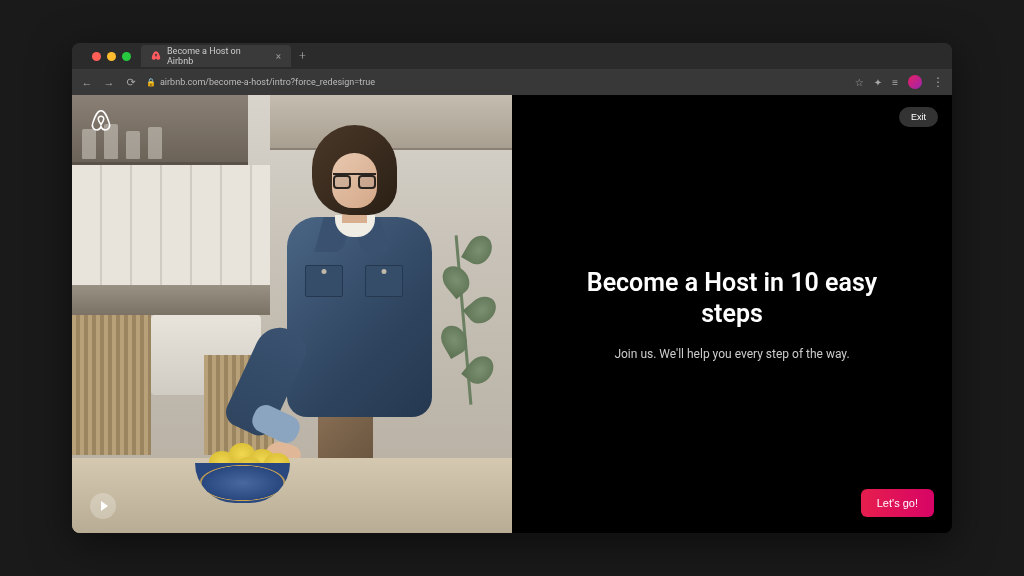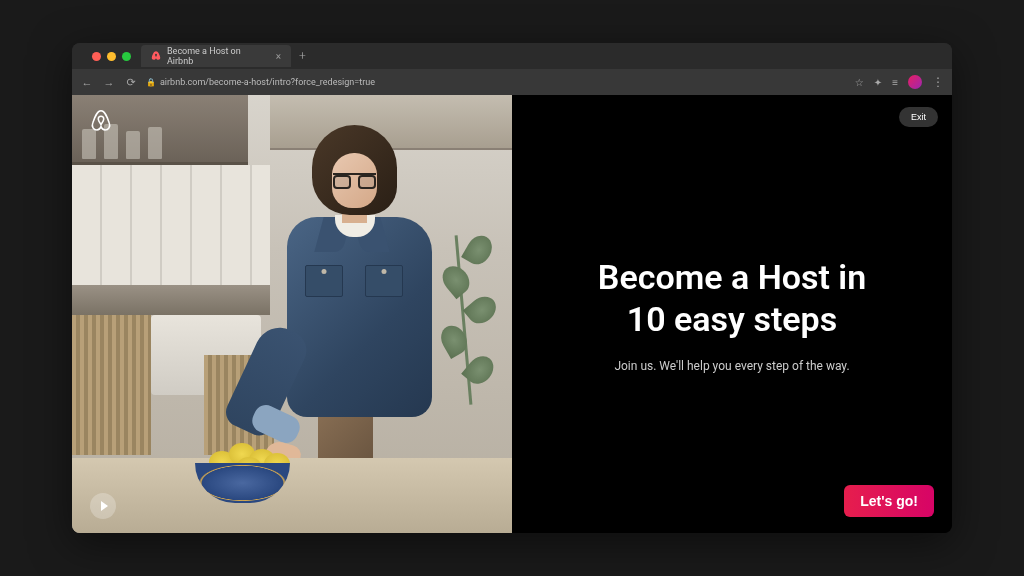--- a/index.html
+++ b/index.html
@@ -473,43 +473,43 @@
       background: #333;
       color: #fff;
       border: none;
       padding: 5px 12px;
       border-radius: 14px;
       font-size: 9px;
       font-weight: 500;
     }
     .heading {
       color: #fff;
-      font-size: 34px;
+      font-size: 25px;
       font-weight: 600;
       text-align: center;
       line-height: 1.25;
       margin-bottom: 18px;
       max-width: 300px;
     }
     .subheading {
       color: #ccc;
       font-size: 12px;
       text-align: center;
     }
     .cta-btn {
       position: absolute;
       bottom: 16px;
       right: 18px;
       background: linear-gradient(90deg, #e61e4d, #d70466);
       color: #fff;
       border: none;
       padding: 8px 16px;
       border-radius: 6px;
-      font-size: 14px;
-      font-weight: 700;
+      font-size: 11px;
+      font-weight: 400;
     }
   </style>
 </head>
 <body>
 
 <div class="browser-window">
   <div class="tab-bar">
     <div class="traffic-lights">
       <div class="traffic-light tl-red"></div>
       <div class="traffic-light tl-yellow"></div>

